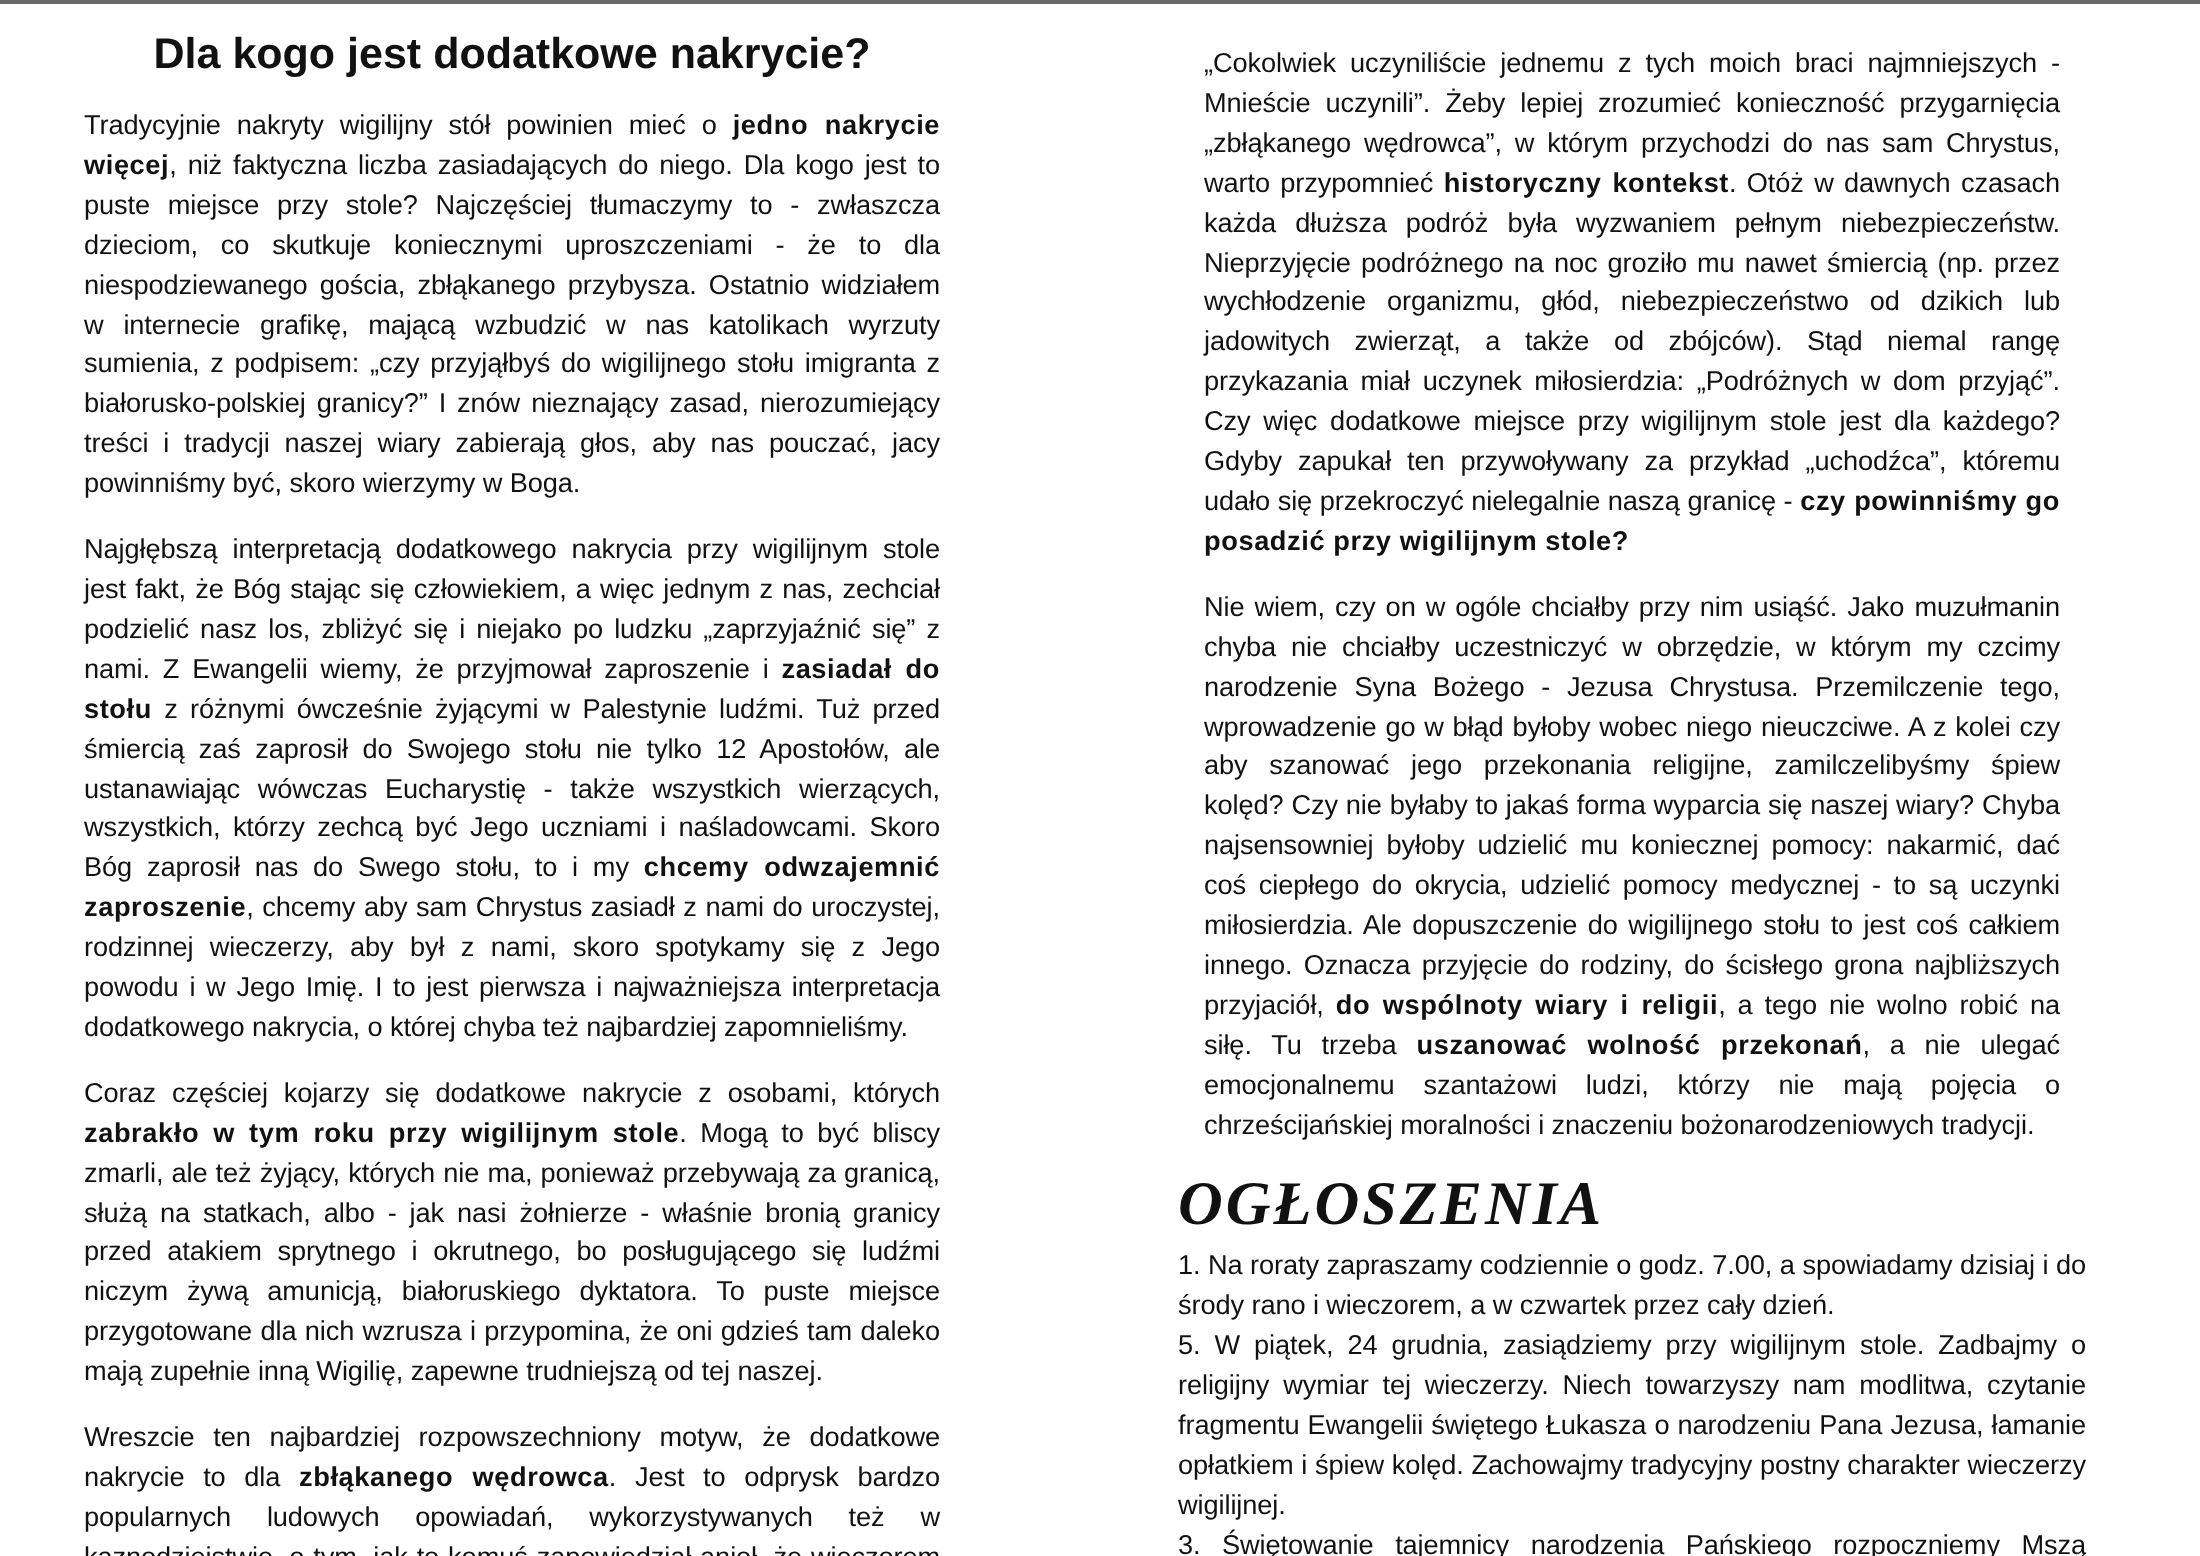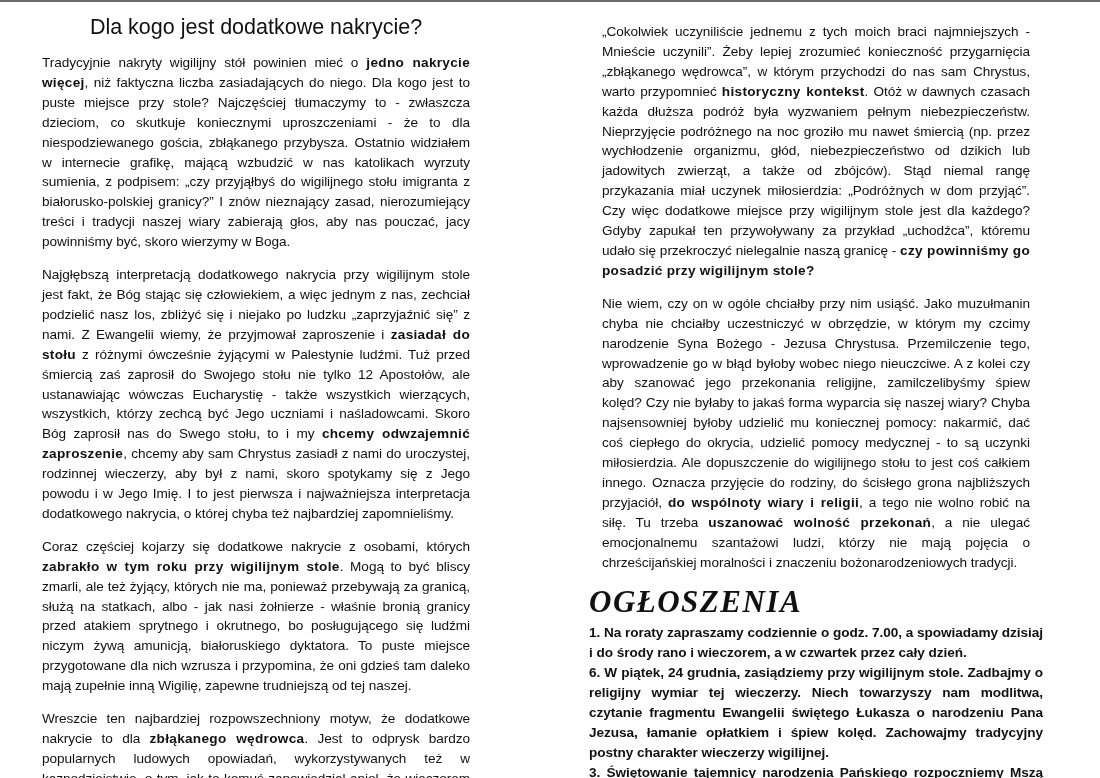--- a/index.html
+++ b/index.html
@@ -15,33 +15,33 @@
     }
     .col {
       position: absolute; top: 8px;
       font-size: 13.6px; line-height: 19.9px;
       text-align: justify; letter-spacing: -0.05px;
     }
     .col-left { left: 29px; width: 454px; }
     .col-right { left: 589px; width: 454px; top: 9px; }
     .title {
       font-family: "Liberation Sans", sans-serif;
-      font-weight: normal; font-size: 21.5px; line-height: 26px;
+      font-weight: bold; font-size: 21.5px; line-height: 26px;
       text-align: center; margin: 6px 0 0 0; letter-spacing: 0;
     }
     p { margin: 13px; }
     b { font-weight: bold; letter-spacing: 0.3px; }
     .ann-title {
       font-family: "Liberation Serif", serif;
       font-style: italic; font-weight: bold;
       font-size: 31px; line-height: 34px;
       text-align: left; letter-spacing: 1.5px;
       margin: 6px 0 4px 0;
     }
-    .ann-item { margin: 0; font-weight: bold; }
+    .ann-item { margin: 0; }
   </style>
 </head>
 <body>
 
 <div class="top-rule"></div>
 
 <div class="col col-left">
   <h1 class="title">Dla kogo jest dodatkowe nakrycie?</h1>
 
   <p><span>Tradycyjnie nakryty wigilijny stół powinien mieć o </span><b>jedno nakrycie więcej</b><span>, niż faktyczna liczba zasiadających do niego. Dla kogo jest to puste miejsce przy stole? Najczęściej tłumaczymy to - zwłaszcza dzieciom, co skutkuje koniecznymi uproszczeniami - że to dla niespodziewanego gościa, zbłąkanego przybysza. Ostatnio widziałem w internecie grafikę, mającą wzbudzić w nas katolikach wyrzuty sumienia, z podpisem: „czy przyjąłbyś do wigilijnego stołu imigranta z białorusko-polskiej granicy?” I znów nieznający zasad, nierozumiejący treści i tradycji naszej wiary zabierają głos, aby nas pouczać, jacy powinniśmy być, skoro wierzymy w Boga.</span></p>
@@ -54,19 +54,19 @@
 </div>
 
 <div class="col col-right">
   <p><span>„Cokolwiek uczyniliście jednemu z tych moich braci najmniejszych - Mnieście uczynili”. Żeby lepiej zrozumieć konieczność przygarnięcia „zbłąkanego wędrowca”, w którym przychodzi do nas sam Chrystus, warto przypomnieć </span><b>historyczny kontekst</b><span>. Otóż w dawnych czasach każda dłuższa podróż była wyzwaniem pełnym niebezpieczeństw. Nieprzyjęcie podróżnego na noc groziło mu nawet śmiercią (np. przez wychłodzenie organizmu, głód, niebezpieczeństwo od dzikich lub jadowitych zwierząt, a także od zbójców). Stąd niemal rangę przykazania miał uczynek miłosierdzia: „Podróżnych w dom przyjąć”. Czy więc dodatkowe miejsce przy wigilijnym stole jest dla każdego? Gdyby zapukał ten przywoływany za przykład „uchodźca”, któremu udało się przekroczyć nielegalnie naszą granicę - </span><b>czy powinniśmy go posadzić przy wigilijnym stole?</b></p>
 
   <p><span>Nie wiem, czy on w ogóle chciałby przy nim usiąść. Jako muzułmanin chyba nie chciałby uczestniczyć w obrzędzie, w którym my czcimy narodzenie Syna Bożego - Jezusa Chrystusa. Przemilczenie tego, wprowadzenie go w błąd byłoby wobec niego nieuczciwe. A z kolei czy aby szanować jego przekonania religijne, zamilczelibyśmy śpiew kolęd? Czy nie byłaby to jakaś forma wyparcia się naszej wiary? Chyba najsensowniej byłoby udzielić mu koniecznej pomocy: nakarmić, dać coś ciepłego do okrycia, udzielić pomocy medycznej - to są uczynki miłosierdzia. Ale dopuszczenie do wigilijnego stołu to jest coś całkiem innego. Oznacza przyjęcie do rodziny, do ścisłego grona najbliższych przyjaciół, </span><b>do wspólnoty wiary i religii</b><span>, a tego nie wolno robić na siłę. Tu trzeba </span><b>uszanować wolność przekonań</b><span>, a nie ulegać emocjonalnemu szantażowi ludzi, którzy nie mają pojęcia o chrześcijańskiej moralności i znaczeniu bożonarodzeniowych tradycji.</span></p>
 
   <div>
     <h2 class="ann-title">OGŁOSZENIA</h2>
     <p class="ann-item">1. Na roraty zapraszamy codziennie o godz. 7.00, a spowiadamy dzisiaj i do środy rano i wieczorem, a w czwartek przez cały dzień.</p>
-    <p class="ann-item">6. W piątek, 24 grudnia, zasiądziemy przy wigilijnym stole. Zadbajmy o religijny wymiar tej wieczerzy. Niech towarzyszy nam modlitwa, czytanie fragmentu Ewangelii świętego Łukasza o narodzeniu Pana Jezusa, łamanie opłatkiem i śpiew kolęd. Zachowajmy tradycyjny postny charakter wieczerzy wigilijnej.</p>
+    <p class="ann-item">5. W piątek, 24 grudnia, zasiądziemy przy wigilijnym stole. Zadbajmy o religijny wymiar tej wieczerzy. Niech towarzyszy nam modlitwa, czytanie fragmentu Ewangelii świętego Łukasza o narodzeniu Pana Jezusa, łamanie opłatkiem i śpiew kolęd. Zachowajmy tradycyjny postny charakter wieczerzy wigilijnej.</p>
     <p class="ann-item">3. Świętowanie tajemnicy narodzenia Pańskiego rozpoczniemy Mszą Świętą Pasterską o godz. 20.30, 22.00 i 24.00. Pozostałe Msze Święte w Boże Narodzenie o godz. 9.00, 10.30, 12.00, 13.15 i 18.00.</p>
     <p class="ann-item">8. W zakrystii są jeszcze opłatki na stół wigilijny.</p>
     <p class="ann-item">5. Wszystkim solenizantom i jubilatom życzymy otwartości na przychodzącego Pana i Jego błogosławieństwa.</p>
 
   </div>
 </div>
 
 </body></html>

